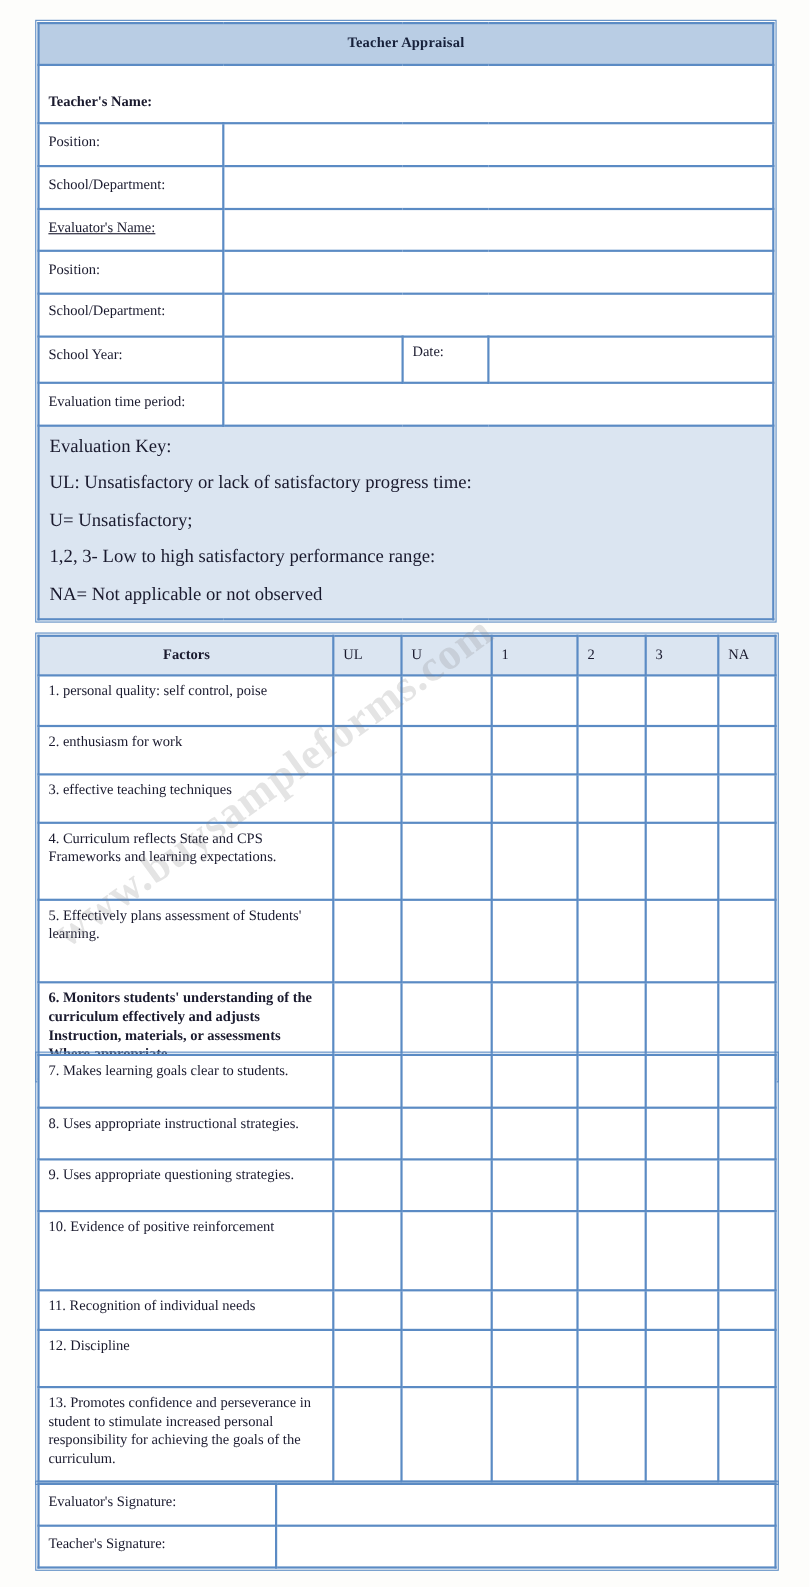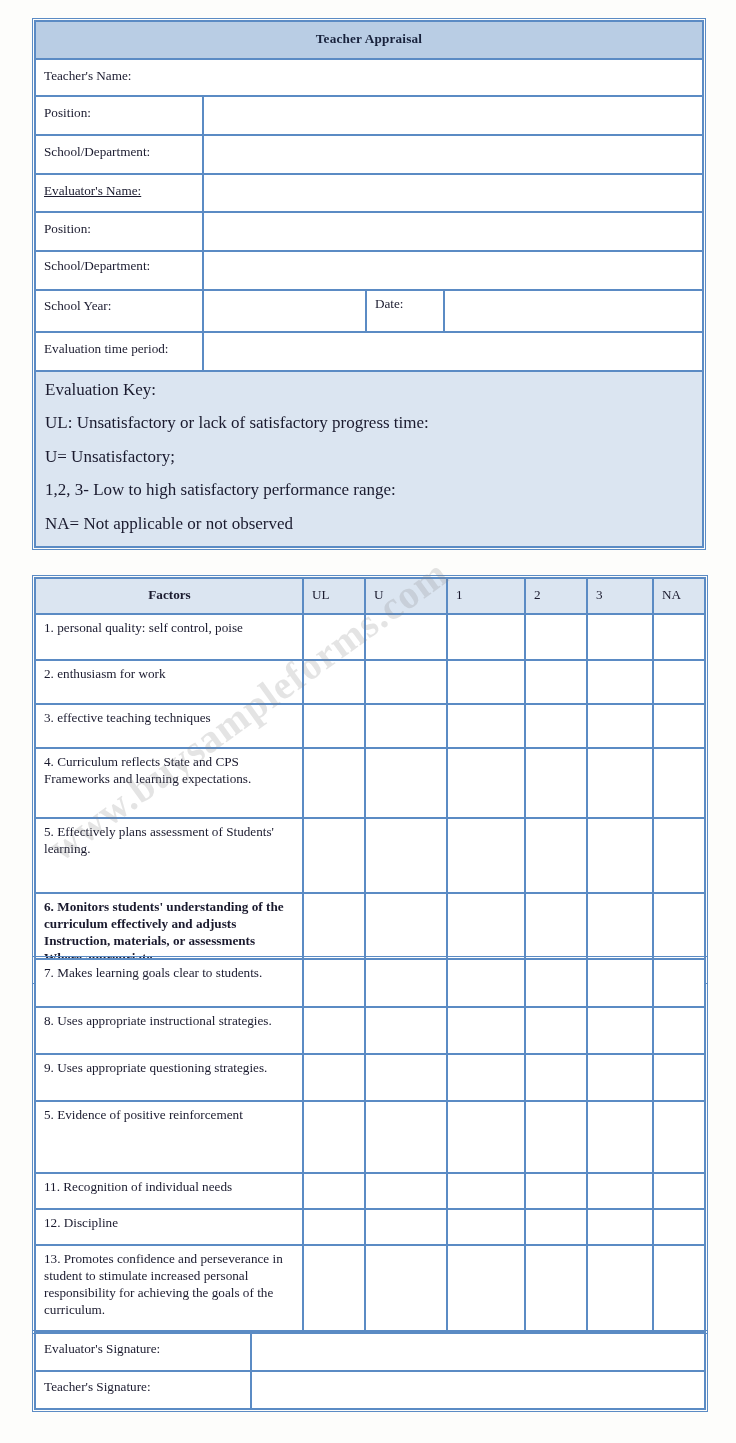--- a/index.html
+++ b/index.html
@@ -145,21 +145,21 @@
         <col style="width:78px">
         <col style="width:258px">
       </colgroup>
 
       <tbody>
           <tr>
         <td class="title-cell" colspan="4">Teacher Appraisal</td>
       </tr>
 
       <tr>
-        <td class="fill" colspan="4" style="padding-top:8px;padding-bottom:10px;">Teacher's Name:</td>
+        <td class="fill" colspan="4" style="padding-top:24px;padding-bottom:10px;font-weight:bold;">Teacher's Name:</td>
       </tr>
 
       <tr>
         <td class="blank" style="padding-top:8px;padding-bottom:12px;">Position:</td>
         <td class="blank" colspan="3"></td>
       </tr>
 
       <tr>
         <td class="fill" style="padding-top:8px;padding-bottom:12px;">School/Department:</td>
         <td class="blank" colspan="3"></td>
@@ -328,41 +328,41 @@
         <td class="factor blank" style="height:47px;">9. Uses appropriate questioning strategies.</td>
         <td class="rate blank"></td>
         <td class="rate blank"></td>
         <td class="rate blank"></td>
         <td class="rate blank"></td>
         <td class="rate blank"></td>
         <td class="rate blank"></td>
       </tr>
 
       <tr>
-        <td class="factor fill" style="height:72px;">5. Evidence of positive reinforcement</td>
+        <td class="factor fill" style="height:72px;">10. Evidence of positive reinforcement</td>
         <td class="rate fill"></td>
         <td class="rate fill"></td>
         <td class="rate fill"></td>
         <td class="rate fill"></td>
         <td class="rate fill"></td>
         <td class="rate fill"></td>
       </tr>
 
       <tr>
         <td class="factor blank" style="height:36px;">11. Recognition of individual needs</td>
         <td class="rate blank"></td>
         <td class="rate blank"></td>
         <td class="rate blank"></td>
         <td class="rate blank"></td>
         <td class="rate blank"></td>
         <td class="rate blank"></td>
       </tr>
 
       <tr>
-        <td class="factor fill" style="height:36px;border-radius:14px;">12. Discipline</td>
+        <td class="factor fill" style="height:52px;border-radius:14px;">12. Discipline</td>
         <td class="rate fill"></td>
         <td class="rate fill"></td>
         <td class="rate fill"></td>
         <td class="rate fill"></td>
         <td class="rate fill"></td>
         <td class="rate fill"></td>
       </tr>
 
       <tr>
         <td class="factor blank" style="height:86px;">13. Promotes confidence and perseverance in student to stimulate increased personal responsibility for achieving the goals of the curriculum.</td>

